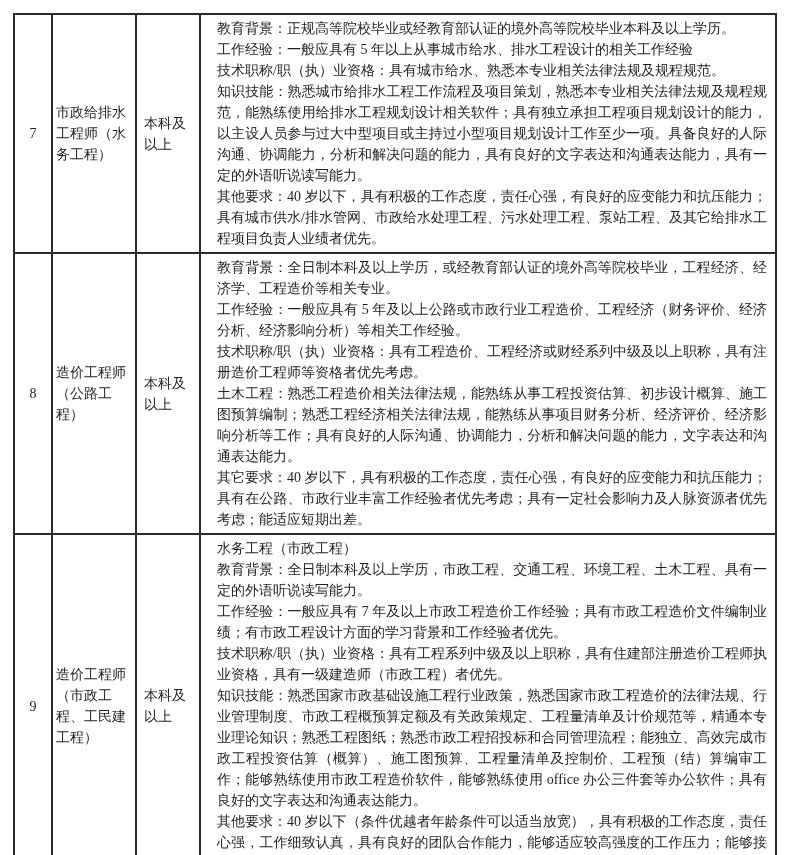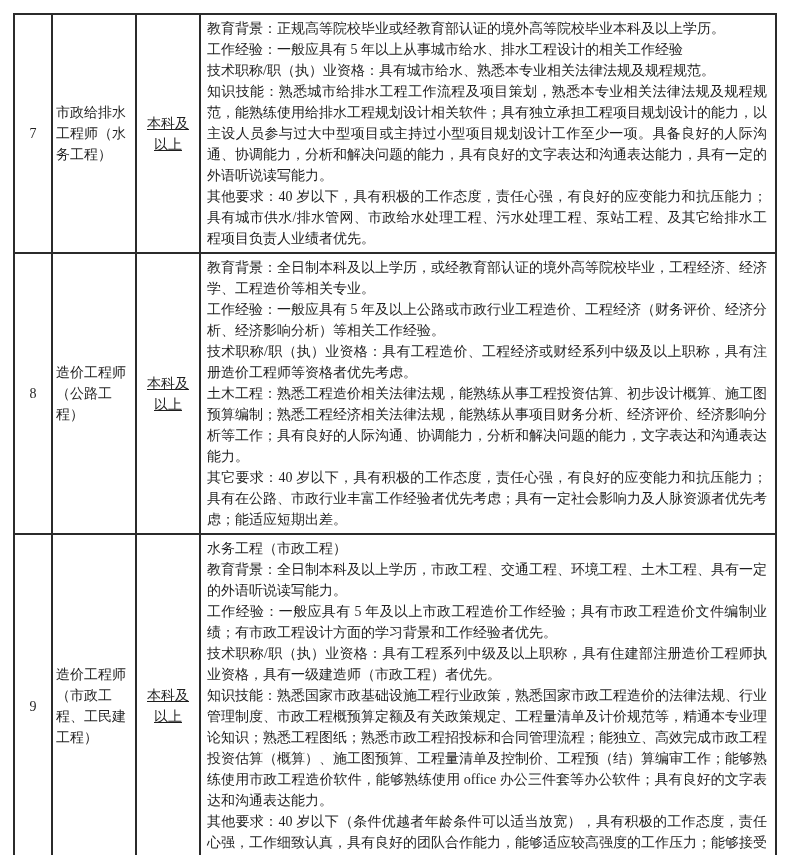--- a/index.html
+++ b/index.html
@@ -20,24 +20,24 @@
     vertical-align:middle;
   }
   col.c-num{width:38px;}
   col.c-title{width:84px;}
   col.c-edu{width:64px;}
   tr.r0{height:234px;}
   tr.r1{height:250px;}
   tr.r2{height:337px;}
   td.c-num{text-align:center;padding:0 2px;}
   td.c-title{text-align:left;padding:8px 3px;}
-  td.c-edu{text-align:center;padding:0 7px;text-decoration:underline;}
+  td.c-edu{padding:0 7px;}
   td.c-det{
     vertical-align:top;
-    padding:3px 8px 3px 6px;
+    padding:3px 8px 3px 16px;
     text-align:justify;
     text-justify:inter-ideograph;
   }
   td.c-det p{margin:0;padding:0;}
 </style>
 </head>
 <body>
 
 <div class="page">
   <table class="job-table">
@@ -72,21 +72,21 @@
           <p>其它要求：40 岁以下，具有积极的工作态度，责任心强，有良好的应变能力和抗压能力；具有在公路、市政行业丰富工作经验者优先考虑；具有一定社会影响力及人脉资源者优先考虑；能适应短期出差。</p>
         </td>
       </tr>
       <tr class="r2">
         <td class="c-num">9</td>
         <td class="c-title">造价工程师（市政工程、工民建工程）</td>
         <td class="c-edu">本科及以上</td>
         <td class="c-det">
           <p>水务工程（市政工程）</p>
           <p>教育背景：全日制本科及以上学历，市政工程、交通工程、环境工程、土木工程、具有一定的外语听说读写能力。</p>
-          <p>工作经验：一般应具有 5 年及以上市政工程造价工作经验；具有市政工程造价文件编制业绩；有市政工程设计方面的学习背景和工作经验者优先。</p>
+          <p>工作经验：一般应具有 7 年及以上市政工程造价工作经验；具有市政工程造价文件编制业绩；有市政工程设计方面的学习背景和工作经验者优先。</p>
           <p>技术职称/职（执）业资格：具有工程系列中级及以上职称，具有住建部注册造价工程师执业资格，具有一级建造师（市政工程）者优先。</p>
           <p>知识技能：熟悉国家市政基础设施工程行业政策，熟悉国家市政工程造价的法律法规、行业管理制度、市政工程概预算定额及有关政策规定、工程量清单及计价规范等，精通本专业理论知识；熟悉工程图纸；熟悉市政工程招投标和合同管理流程；能独立、高效完成市政工程投资估算（概算）、施工图预算、工程量清单及控制价、工程预（结）算编审工作；能够熟练使用市政工程造价软件，能够熟练使用 office 办公三件套等办公软件；具有良好的文字表达和沟通表达能力。</p>
           <p>其他要求：40 岁以下（条件优越者年龄条件可以适当放宽），具有积极的工作态度，责任心强，工作细致认真，具有良好的团队合作能力，能够适应较高强度的工作压力；能够接受国内外出差。</p>
         </td>
       </tr>
     </tbody>
   </table>
 </div>
 
 </body></html>

